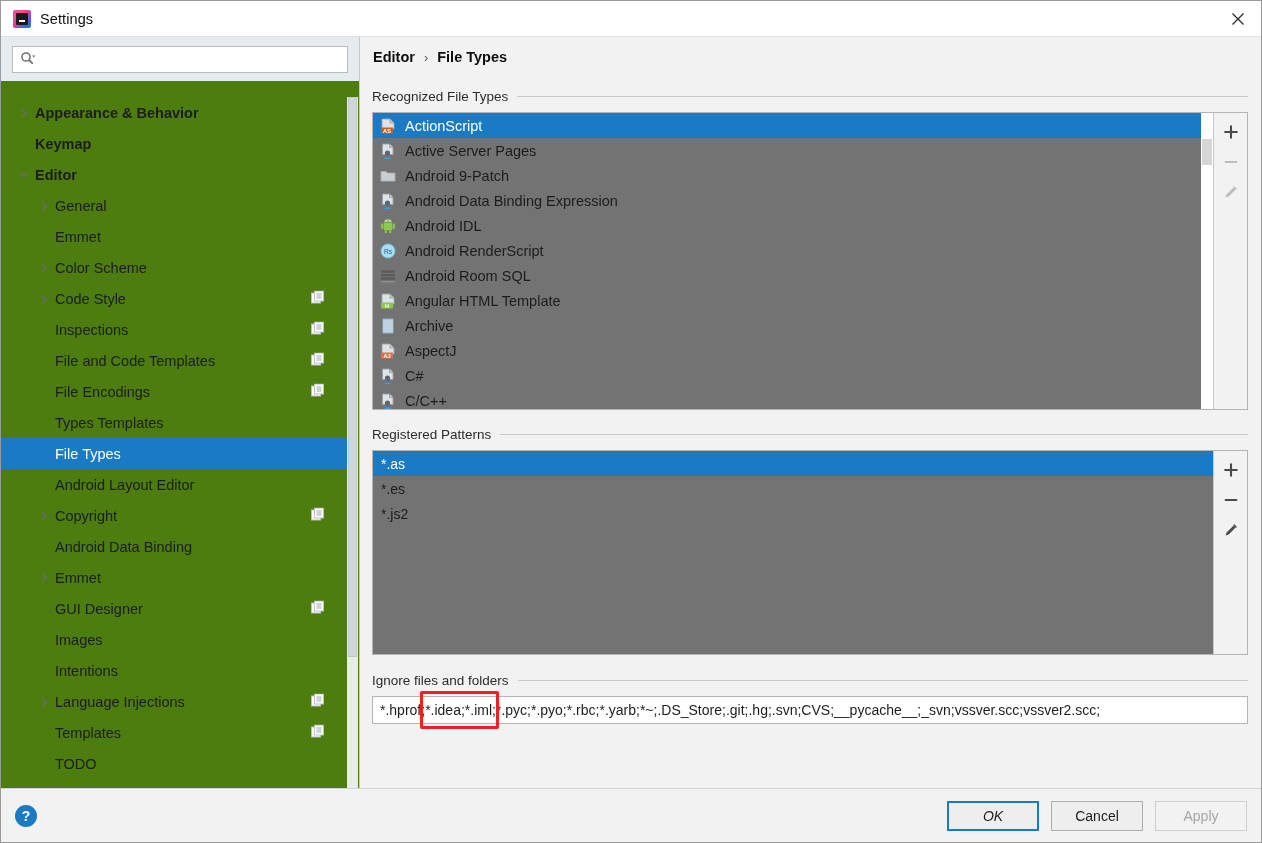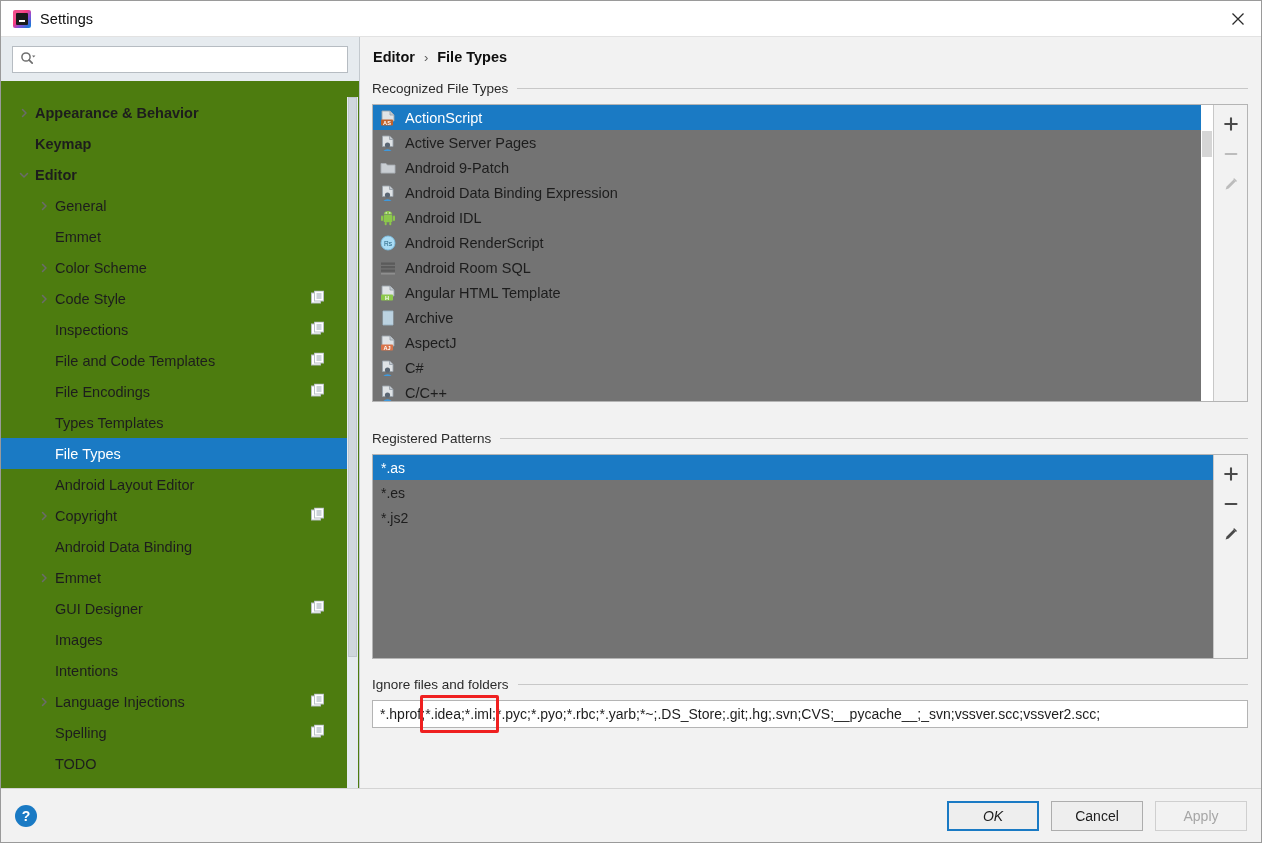--- a/index.html
+++ b/index.html
@@ -164,21 +164,21 @@
     font-size: 14.5px; font-weight: bold;
     color: #0f0f0f;
   }
   #breadcrumb .sep {
     margin: 0 9px; font-weight: normal; color: #5c5c5c; font-size: 13px;
   }
   .section-head {
     display: flex; align-items: center;
     height: 22px;
     font-size: 13.5px; color: #2b2b2b;
-    margin-top: 0;
+    margin-top: 8px;
   }
   .section-head .hline {
     flex: 1 1 auto; height: 1px; background: #c8c8c8; margin-left: 9px;
   }
 
   
   .list-block {
     display: flex;
     border: 1px solid #b4b4b4;
     background: #ffffff;
@@ -465,21 +465,21 @@
                 </svg>
               </span>
               <span class="tree-label">Language Injections</span>
               <span class="cfg-icon"><svg width="14" height="14" viewBox="0 0 14 14" aria-hidden="true">
                   <rect x="0.5" y="2.5" width="9" height="10" fill="#ffffff" stroke="#b9c0c7" stroke-width="1"></rect>
                   <rect x="3.5" y="0.5" width="9" height="10" fill="#ffffff" stroke="#b9c0c7" stroke-width="1"></rect>
                   <rect x="5.5" y="2.5" width="5" height="6" fill="#ccd3d9"></rect>
                 </svg></span>
             </div>
             <div class="tree-row lvl1 noarrow">
-              <span class="tree-label">Spelling</span>
+              <span class="tree-label">Templates</span>
               <span class="cfg-icon"><svg width="14" height="14" viewBox="0 0 14 14" aria-hidden="true">
                   <rect x="0.5" y="2.5" width="9" height="10" fill="#ffffff" stroke="#b9c0c7" stroke-width="1"></rect>
                   <rect x="3.5" y="0.5" width="9" height="10" fill="#ffffff" stroke="#b9c0c7" stroke-width="1"></rect>
                   <rect x="5.5" y="2.5" width="5" height="6" fill="#ccd3d9"></rect>
                 </svg></span>
             </div>
             <div class="tree-row lvl1 noarrow">
               <span class="tree-label">TODO</span>
             </div>
             <div class="tree-row lvl0 noarrow top">
@@ -631,21 +631,21 @@
             </div>
             <div class="tool-btn">
               <span><svg width="16" height="16" viewBox="0 0 16 16" aria-hidden="true">
                   <path d="M2.6 13.4 L3.6 10.4 L10.6 3.4 L12.6 5.4 L5.6 12.4 Z" fill="#bcbcbc"></path>
                   <path d="M11.1 2.9 L13.1 4.9" stroke="#bcbcbc" stroke-width="1.4" stroke-linecap="round"></path>
                 </svg></span>
             </div>
           </div>
       </div>
 
-      <div class="section-head" style="margin-top:25px;">
+      <div class="section-head" style="margin-top:13px;">
         <span>Registered Patterns</span>
         <span class="hline"></span>
       </div>
 
       <div class="list-block">
         <div class="list-area" id="patterns-list-area">
           <div class="list-rows" id="pattern-rows">
               <div class="lrow prow sel">
                 <span class="lrow-label">*.as</span>
               </div>

